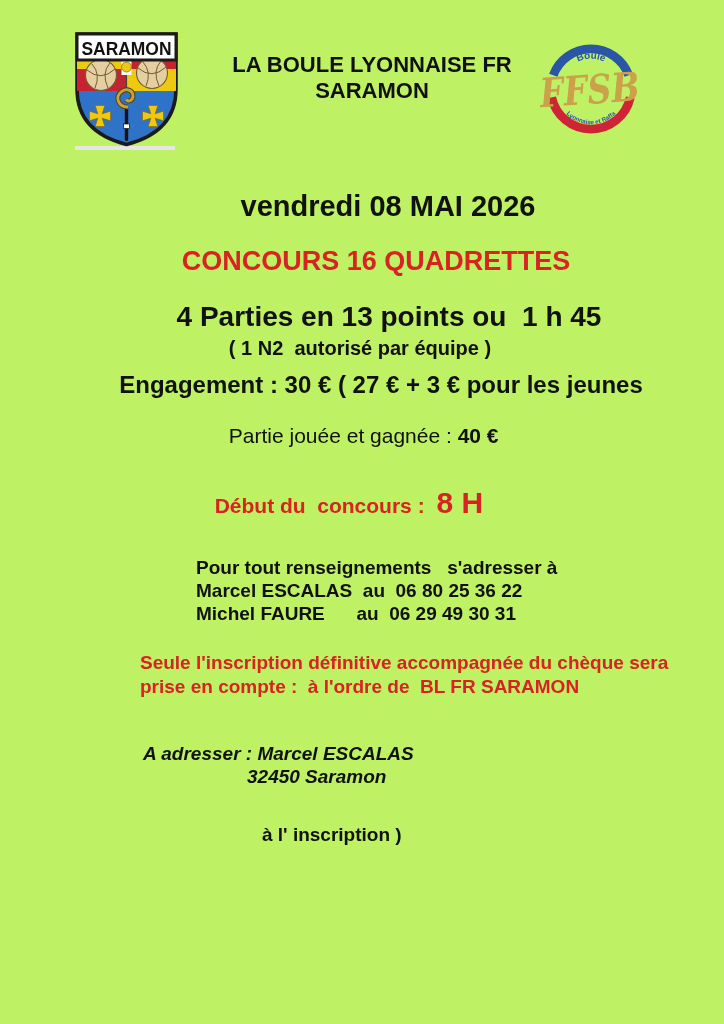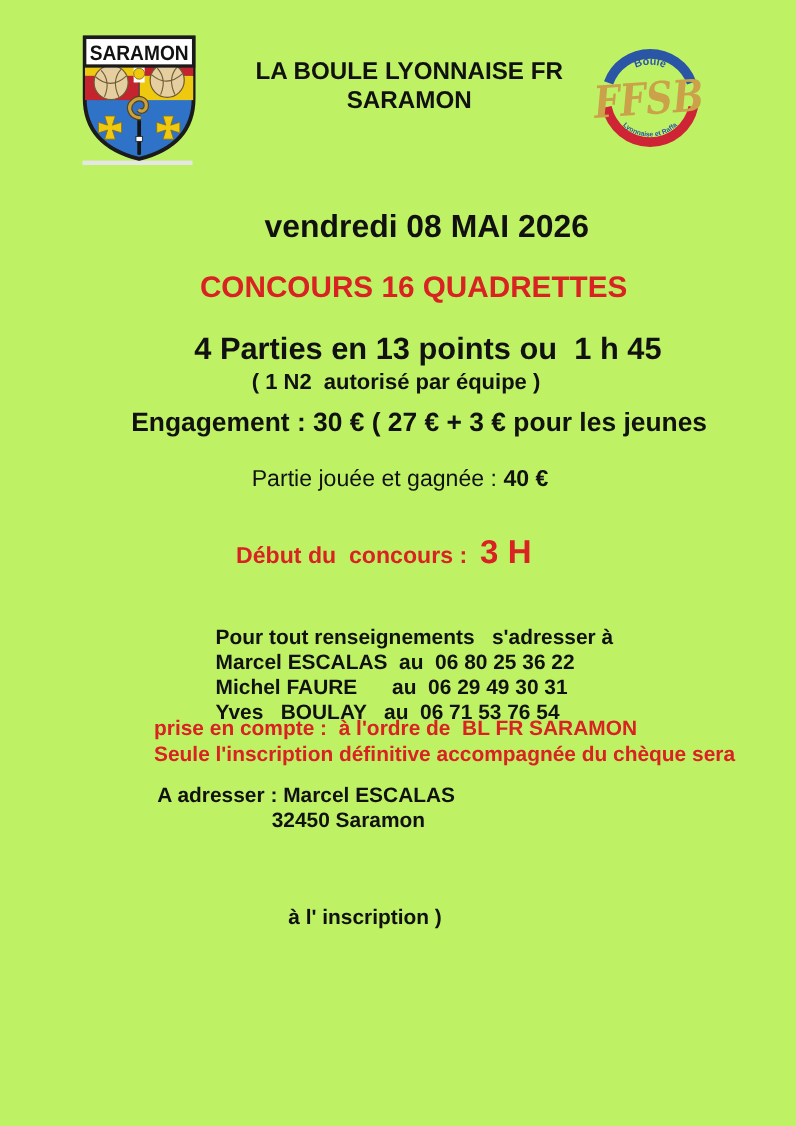--- a/index.html
+++ b/index.html
@@ -33,23 +33,23 @@
   .n2-line         { top: 337px; font-size: 20px; font-weight: bold; transform: translateX(-2px); }
   .engagement-line { top: 371px; font-size: 24px; font-weight: bold; transform: translateX(19px); }
   .partie-line     { top: 400px; font-size: 21px; transform: translateX(-10px); }
   .partie-line .val { font-weight: bold; margin-top: 17px; }
   .debut-line      { top: 452px; color: #d92222; font-weight: bold; line-height: 34px; transform: translateX(-22px); }
   .debut-line .lbl { font-size: 21px; }
   .debut-line .val { font-size: 30px; margin-left: 6px; }
 
   
   .block { position: absolute; font-weight: bold; font-size: 19px; }
-  .contact-block { left: 196px; top: 568px; line-height: 23px; }
+  .contact-block { left: 196px; top: 556px; line-height: 23px; }
   .note-block    { left: 140px; top: 651px; line-height: 24px; color: #d92222; }
-  .address-block { left: 143px; top: 712px; line-height: 23px; }
+  .address-block { left: 143px; top: 742px; line-height: 23px; font-style: italic; }
   .address-block .indent { padding-left: 104px; }
   .repas-block   { left: 135px; top: 823px; line-height: 23px; }
   .repas-block .indent { padding-left: 127px; }
 </style>
 </head>
 <body>
 
 <div class="page">
 
   <div class="crest">
@@ -126,33 +126,32 @@
   <div class="cline concours-line t">CONCOURS 16 QUADRETTES</div>
   <div class="cline parties-line t">4 Parties en 13 points ou  1 h 45</div>
   <div class="cline n2-line t">( 1 N2  autorisé par équipe )</div>
   <div class="cline engagement-line t">Engagement : 30 € ( 27 € + 3 € pour les jeunes</div>
 
   <div class="cline partie-line">
     <span class="t lbl">Partie jouée et gagnée : </span><span class="t val">40 €</span>
   </div>
 
   <div class="cline debut-line">
-    <span class="t lbl">Début du  concours : </span><span class="t val">3 H</span>
+    <span class="t lbl">Début du  concours : </span><span class="t val">8 H</span>
   </div>
 
   <div class="block contact-block">
     <div class="t">Pour tout renseignements   s'adresser à</div>
     <div class="t">Marcel ESCALAS  au  06 80 25 36 22</div>
     <div class="t">Michel FAURE      au  06 29 49 30 31</div>
-    <div class="t">Yves   BOULAY   au  06 71 53 76 54</div>
   </div>
 
   <div class="block note-block">
+    <div class="t">Seule l'inscription définitive accompagnée du chèque sera</div>
     <div class="t">prise en compte :  à l'ordre de  BL FR SARAMON</div>
-    <div class="t">Seule l'inscription définitive accompagnée du chèque sera</div>
   </div>
 
   <div class="block address-block">
     <div class="t">A adresser : Marcel ESCALAS</div>
     <div class="t indent">32450 Saramon</div>
   </div>
 
   <div class="block repas-block">
     <div class="t indent">à l' inscription )</div>
   </div>

